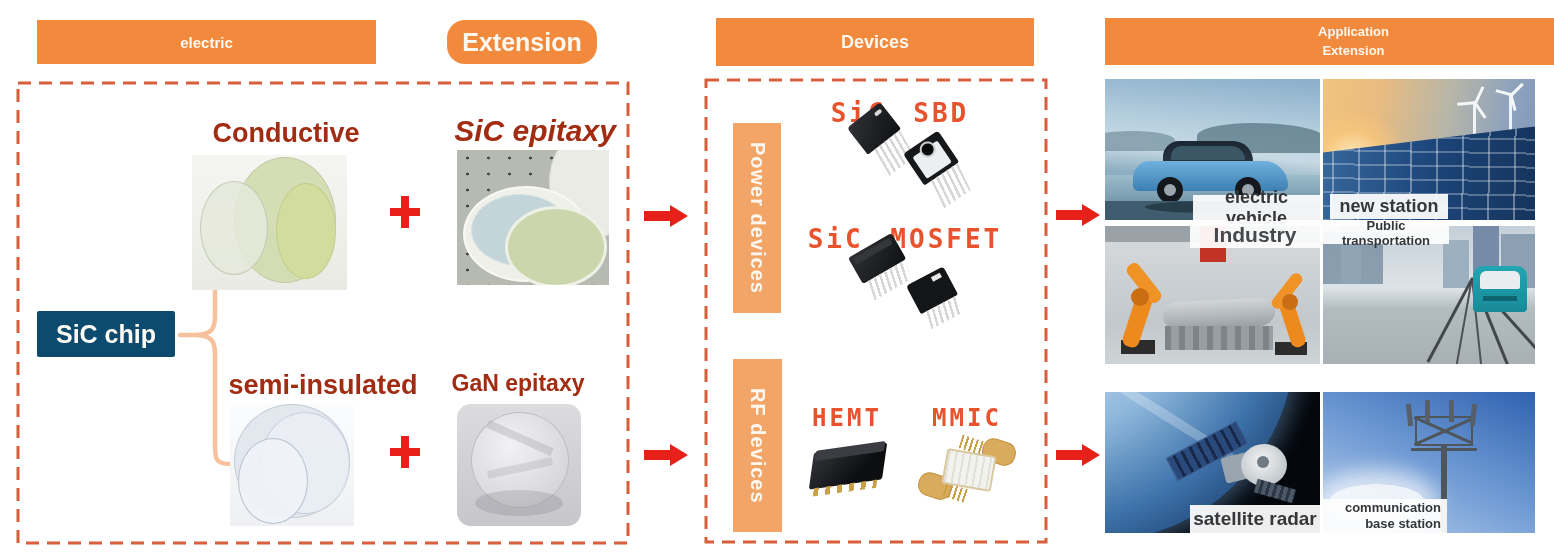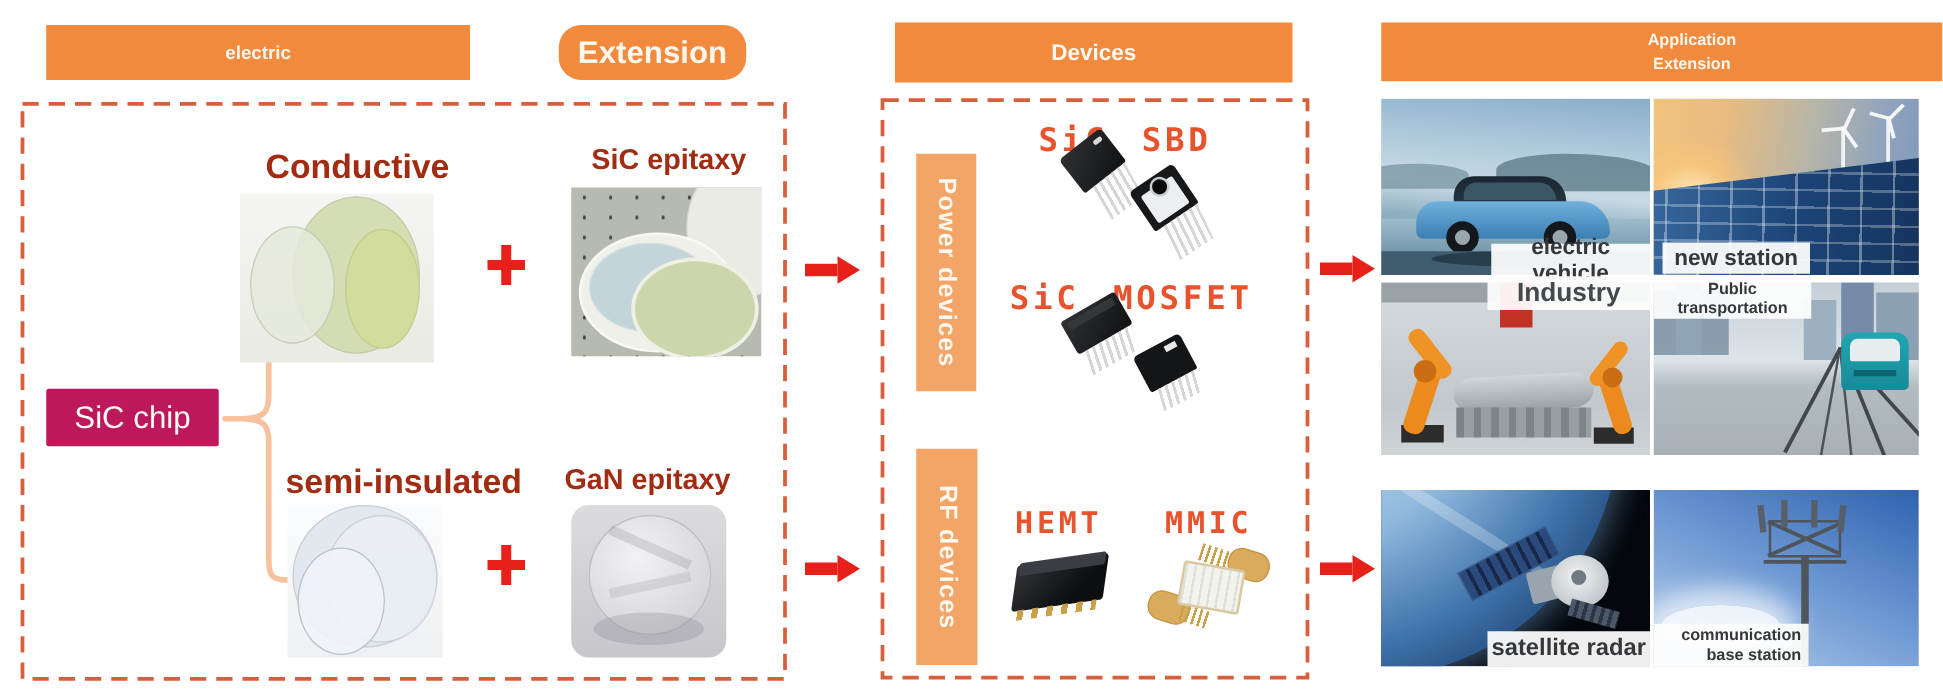--- a/index.html
+++ b/index.html
@@ -11,21 +11,21 @@
   .hbar.small{font-size:15px;}
   .hbar.big{font-size:25px;border-radius:18px;}
   .hbar.mid{font-size:18px;}
   .hbar .twoline{line-height:1.45;font-size:13px;}
 
   
   #overlay-svg{position:absolute;left:0;top:0;pointer-events:none;}
 
   
   .redlab{position:absolute;color:#A12C12;font-weight:bold;text-align:center;}
-  .chiplab{position:absolute;background:#be185d;color:#FEFBF4;font-weight:normal;font-size:25px;
+  .chiplab{position:absolute;background:#0c4a6e;color:#FEFBF4;font-weight:bold;font-size:25px;
            display:flex;align-items:center;justify-content:center;border-radius:2px;}
   .devlab{position:absolute;color:#E8532D;font-weight:bold;text-align:center;
           font-family:"DejaVu Sans Mono",monospace;letter-spacing:3px;word-spacing:8px;}
   .vbar{position:absolute;background:#F3A568;color:#FDF8EF;font-weight:bold;font-size:20px;
         writing-mode:vertical-rl;text-orientation:mixed;letter-spacing:1px;
         display:flex;align-items:center;justify-content:center;}
 
   
   .plus{position:absolute;width:30px;height:32px;}
   .plus i{position:absolute;background:#E8201A;}
@@ -93,21 +93,21 @@
     <div class="disc" style="left:42px;top:2px;width:100px;height:124px;background:rgba(210,219,176,.95);border:1px solid #c3cba8;"></div>
     <div class="disc" style="left:8px;top:26px;width:66px;height:92px;background:rgba(229,233,218,.85);border:1px solid rgba(175,185,155,.6);"></div>
     <div class="disc" style="left:84px;top:28px;width:58px;height:94px;background:#d2dc9c;border:1px solid #c2cc8e;"></div>
   </div>
 
   <div class="plus" style="left:390px;top:196px;" aria-label="+">
     <i class="h"></i>
       <i class="v"></i>
   </div>
 
-  <div class="redlab" style="left:450px;top:114px;width:170px;font-size:23px;">SiC epitaxy</div>
+  <div class="redlab" style="left:450px;top:114px;width:170px;font-size:30px;font-style:italic;">SiC epitaxy</div>
 
   <div class="art wafer-sicepi" style="left:457px;top:150px;width:152px;height:135px;">
     <div class="disc" style="left:92px;top:-24px;width:90px;height:110px;background:#e9ebe4;border:1px solid #d6d8cf;"></div>
     <div class="disc" style="left:6px;top:36px;width:122px;height:92px;background:#eef0e9;border:2px solid #f8f9f5;"></div>
     <div class="disc" style="left:14px;top:44px;width:96px;height:70px;background:#c4d5d9;border:1px solid #d8e2e4;"></div>
     <div class="disc" style="left:48px;top:56px;width:96px;height:76px;background:#ccd6ac;border:3px solid #eef0e6;"></div>
   </div>
 
   <div class="redlab" style="left:213px;top:370px;width:220px;font-size:27px;">semi-insulated</div>
 
@@ -235,21 +235,21 @@
 
   <div class="cap" style="left:1193px;top:195px;width:127px;height:25px;font-size:18px;">
     <span>electric vehicle</span>
   </div>
   <div class="cap" style="left:1330px;top:194px;width:118px;height:25px;font-size:18px;">
     <span>new station</span>
   </div>
   <div class="cap" style="left:1190px;top:221px;width:130px;height:27px;font-size:21px;color:#45484c;">
     <span>Industry</span>
   </div>
-  <div class="cap" style="left:1323px;top:221px;width:126px;height:34px;font-size:13px;">
+  <div class="cap" style="left:1323px;top:221px;width:126px;height:23px;font-size:13px;">
     <span>Public transportation</span>
   </div>
 
   <div class="photo" style="left:1105px;top:226px;width:215px;height:138px;">
     <div style="position:absolute;inset:0;background:linear-gradient(#d7dbde,#c3c8cc 70%,#ced3d6);"></div>
     <div style="position:absolute;left:0;top:0;width:215px;height:16px;background:#9aa2a8;"></div>
     <div style="position:absolute;left:95px;top:0;width:26px;height:36px;background:#c23326;"></div>
     <div style="position:absolute;left:58px;top:74px;width:112px;height:28px;background:linear-gradient(#d2d6d9,#9aa0a4);border-radius:16px/50%;transform:rotate(-3deg);"></div>
     <div style="position:absolute;left:60px;top:100px;width:108px;height:24px;background:repeating-linear-gradient(90deg,#7d8488 0 6px,#989fa3 6px 14px);"></div>
     <div style="position:absolute;left:10px;top:28px;width:70px;height:100px;">

